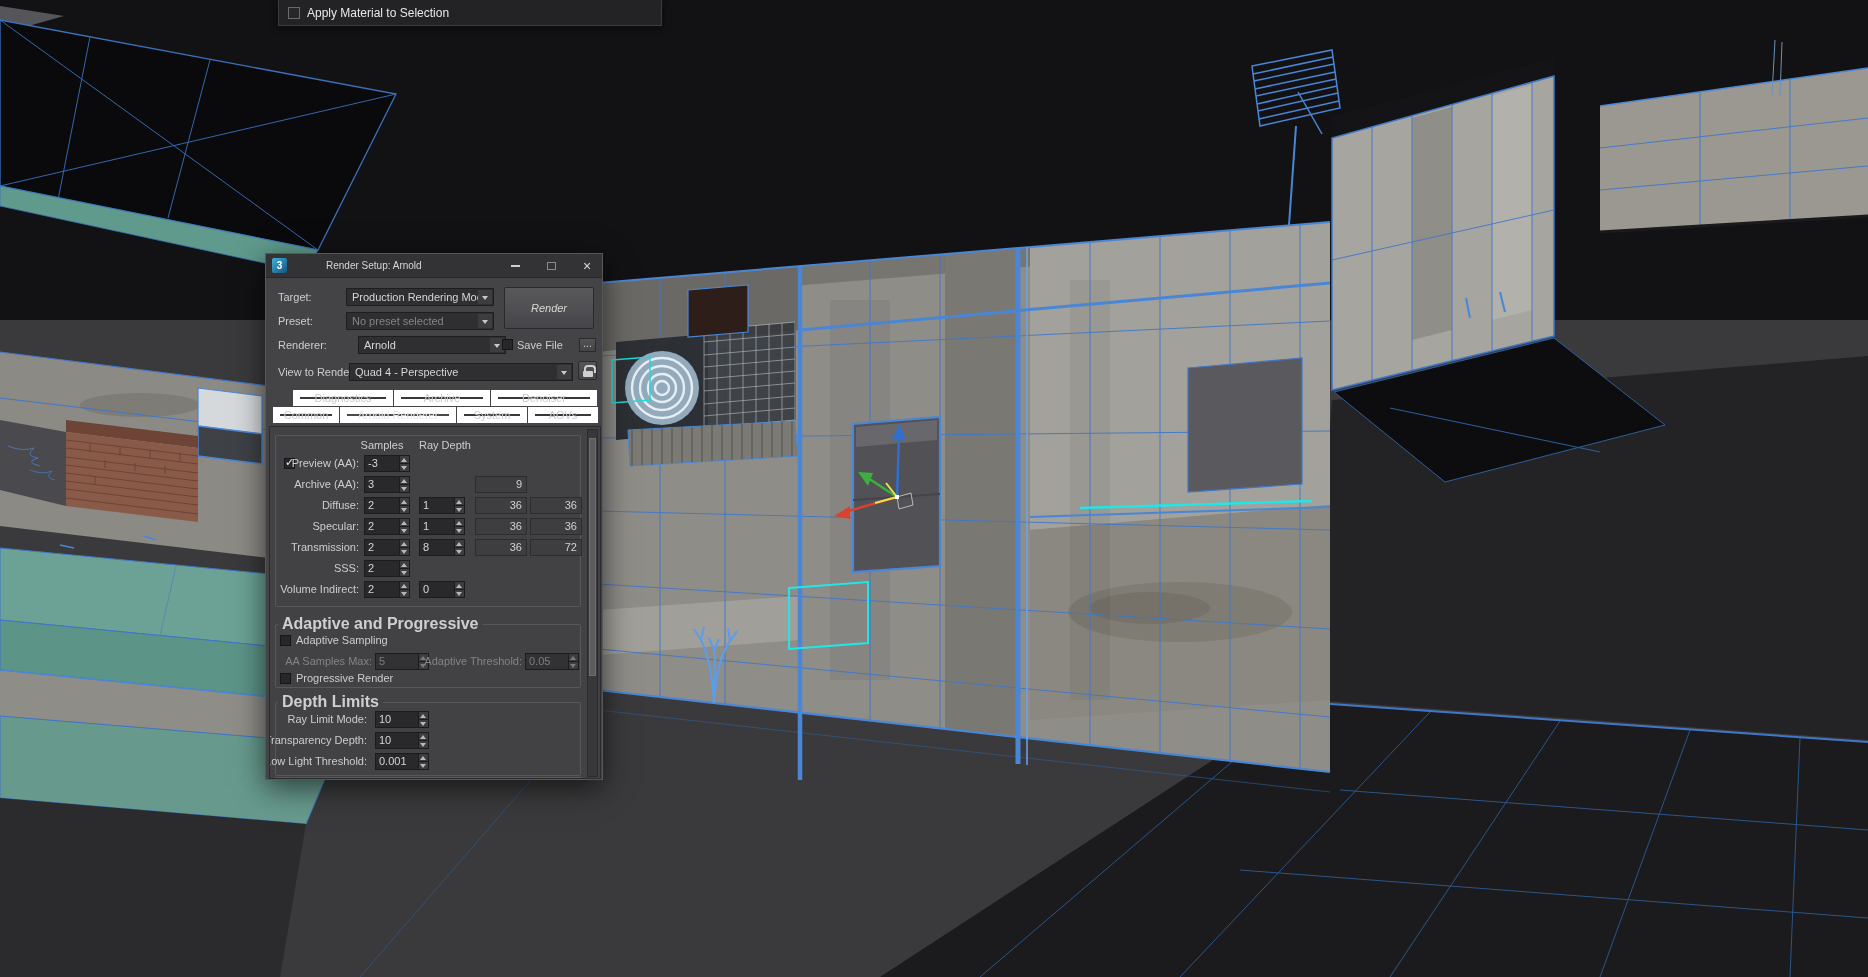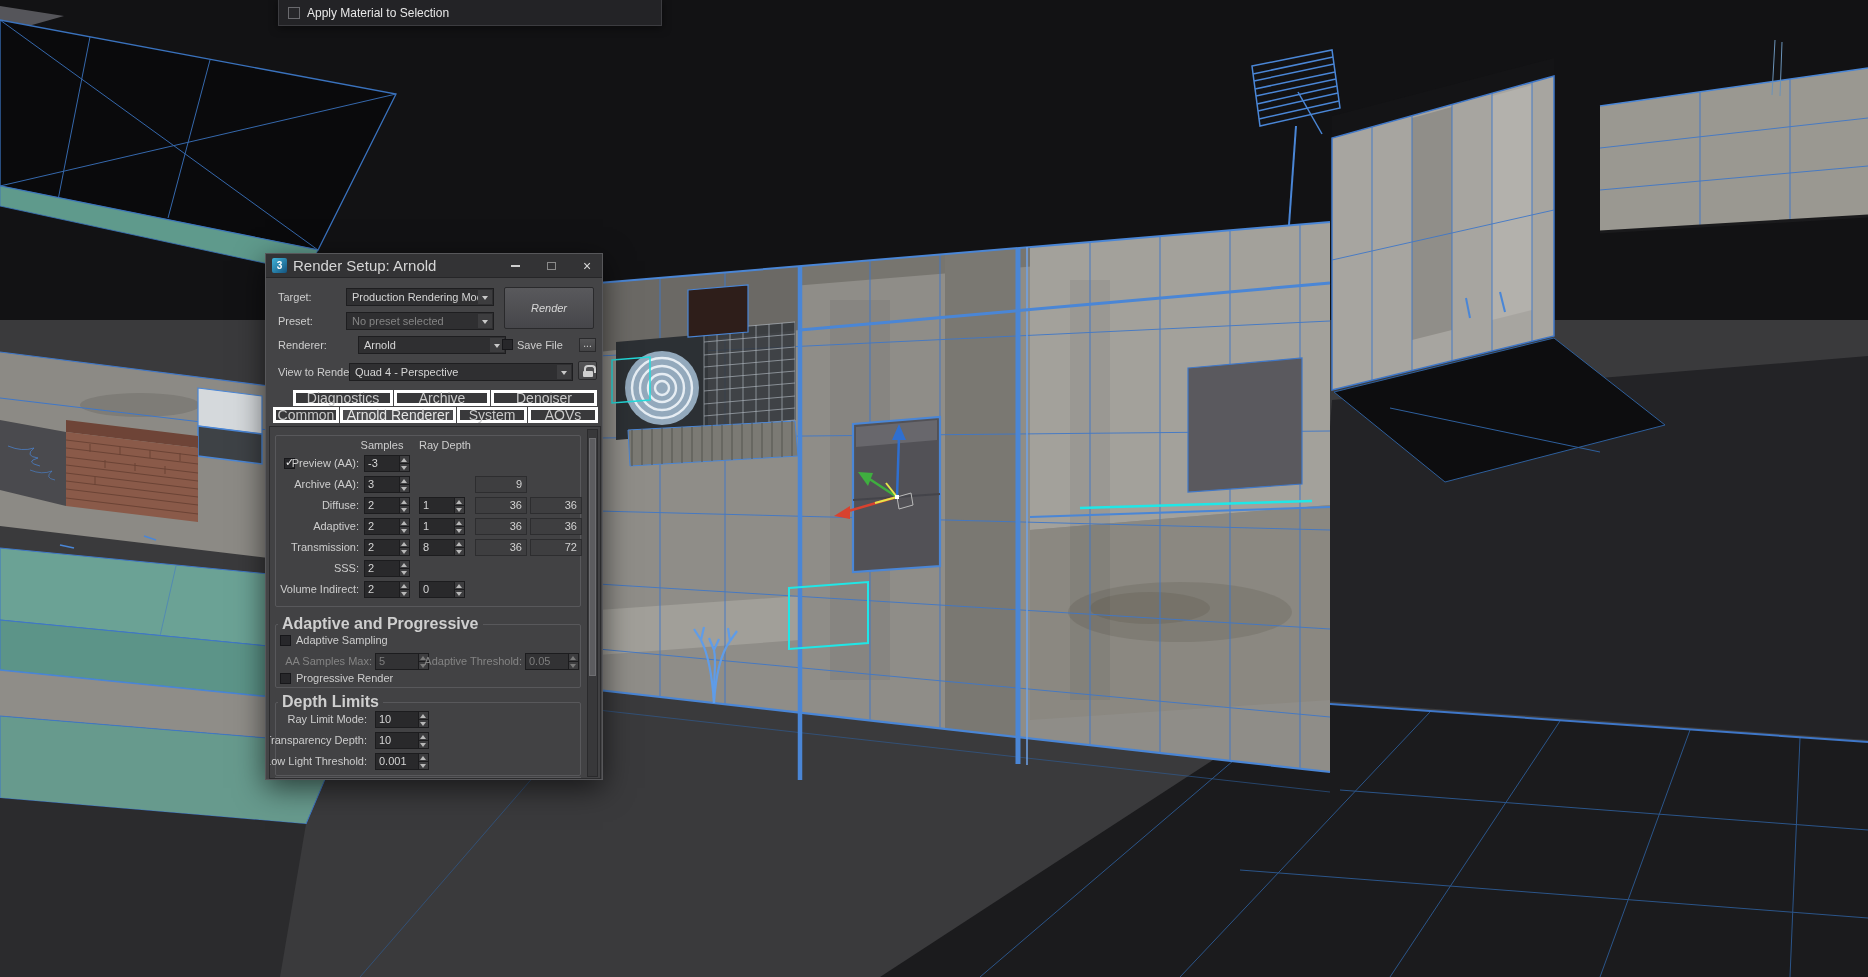--- a/index.html
+++ b/index.html
@@ -16,21 +16,21 @@
   .cbx { width:12px; height:12px; background:#27272a; border:1px solid #6a6a6e; position:relative; flex:0 0 auto; }
 
   
   .dialog { position:absolute; left:265px; top:253px; width:338px; height:527px;
     background:#444446; border:1px solid #57575a; box-shadow:0 8px 28px rgba(0,0,0,.6);
     font-size:11px; color:#cdcdcd; }
   .titlebar { position:absolute; left:0; top:0; right:0; height:24px; background:#333335;
     border-bottom:1px solid #262628; display:flex; align-items:center; padding-left:6px; gap:6px; }
   .logo { width:15px; height:15px; border-radius:2px; background:linear-gradient(135deg,#3fb2d8,#14537e);
     color:#fff; font-size:10px; font-weight:bold; display:flex; align-items:center; justify-content:center; }
-  .ttl { flex:1; font-size:15px; color:#d6d6d6; }
+  .ttl { flex:1; font-size:10px; color:#d6d6d6;margin-left:33px; }
   .tbtn { width:30px; height:23px; display:flex; align-items:center; justify-content:center; color:#d6d6d6; }
   .ico-min { width:9px; height:2px; background:#cfcfcf; }
   .ico-max { width:9px; height:8px; border:1px solid #8a8a8a; }
   .ico-close { font-size:14px; line-height:14px; color:#dadada; }
 
   .lbl { position:absolute; font-size:11px; color:#cdcdcd; white-space:nowrap; line-height:13px; }
   .gray { color:#848484 !important; }
 
   .dd { position:absolute; height:18px; background:#2f2f31; border:1px solid #1e1e20;
     display:flex; align-items:center; font-size:11px; color:#d5d5d5; padding:0 18px 0 5px; white-space:nowrap; overflow:hidden; }
@@ -48,22 +48,22 @@
     background:linear-gradient(#555557,#464648); border:1px solid #2a2a2c; border-radius:2px; }
   .lockbtn::before { content:""; position:absolute; left:5px; top:3px; width:8px; height:6px;
     border:2px solid #cfcfcf; border-bottom:none; border-radius:4px 4px 0 0; }
   .lockbtn::after { content:""; position:absolute; left:4px; top:9px; width:10px; height:6px;
     background:#cfcfcf; border-radius:1px; }
 
   .cb { position:absolute; width:11px; height:11px; background:#27272a; border:1px solid #17171a; }
   .cb.on::after { content:"✓"; position:absolute; top:-3px; left:0; font-size:11px; color:#ededed; }
 
   .tabs { position:absolute; display:flex; }
-  .tab { height:16px; background:#39393b; border:3px solid #ffffff; color:#c9c9c9;
-    font-size:14px; display:flex; align-items:center; justify-content:center; margin-right:1px; white-space:nowrap; }
+  .tab { height:16px; background:#39393b; border:7px solid #ffffff; color:#c9c9c9;
+    font-size:11px; display:flex; align-items:center; justify-content:center; margin-right:1px; white-space:nowrap; }
   .tab.active { background:#4a4a4d; color:#e4e4e4; }
 
   .panel { position:absolute; left:3px; top:172px; width:332px; height:353px;
     background:#424244; border:1px solid #2b2b2d; overflow:hidden; }
   .grp { position:absolute; border:1px solid #58585b; border-radius:2px; }
   .grp-title { position:absolute; font-size:16px; color:#cfcfcf; background:#424244; padding:0 4px; line-height:12px; z-index:2;font-weight:bold; }
   .hdr { position:absolute; font-size:11px; color:#cdcdcd; text-align:center; }
   .rlbl { position:absolute; width:132px; text-align:right; font-size:11px; color:#cdcdcd; white-space:nowrap; line-height:13px; }
 
   .spin { position:absolute; width:46px; height:17px; display:flex; background:#29292b; border:1px solid #1c1c1e; }
@@ -418,21 +418,21 @@
     <div class="spin" style="left:149px;top:70px">
           <span class="sv">1</span>
           <span class="sa">
             <i class="u"></i>
             <i class="d"></i>
           </span>
         </div>
     <span class="tot" style="left:205px;top:70px">36</span>
     <span class="tot" style="left:260px;top:70px">36</span>
 
-    <span class="rlbl" style="left:-43px;top:93px">Adaptive:</span>
+    <span class="rlbl" style="left:-43px;top:93px">Specular:</span>
     <div class="spin" style="left:94px;top:91px">
           <span class="sv">2</span>
           <span class="sa">
             <i class="u"></i>
             <i class="d"></i>
           </span>
         </div>
     <div class="spin" style="left:149px;top:91px">
           <span class="sv">1</span>
           <span class="sa">

